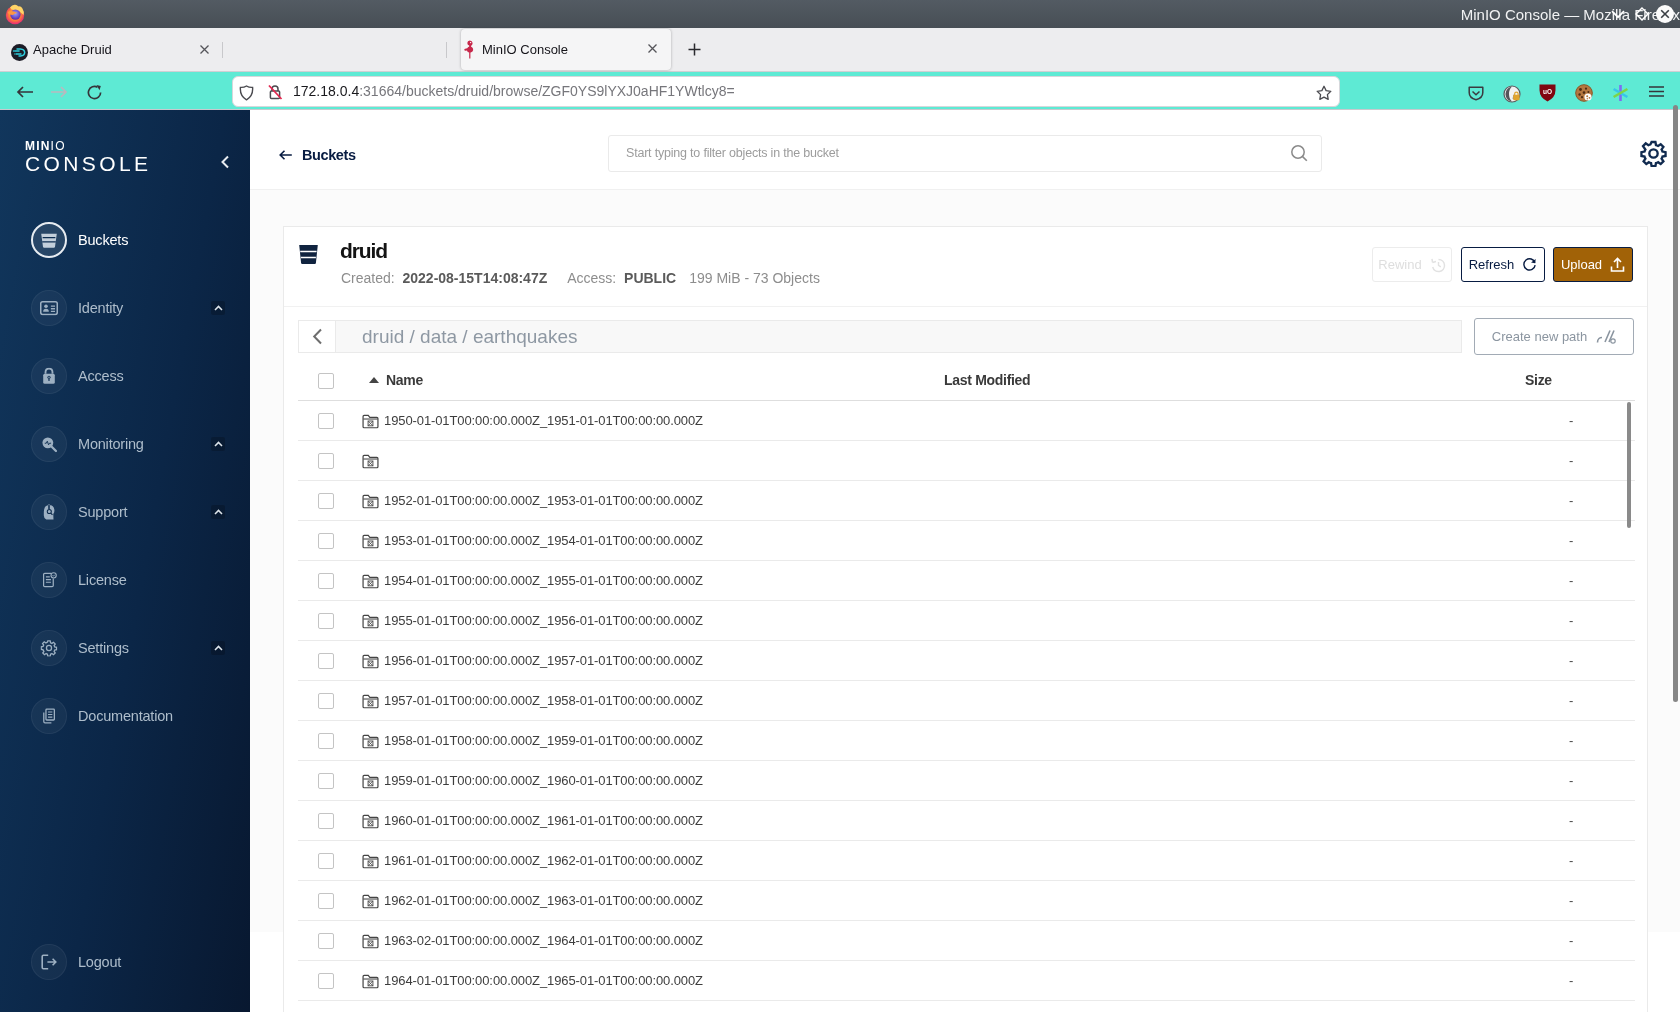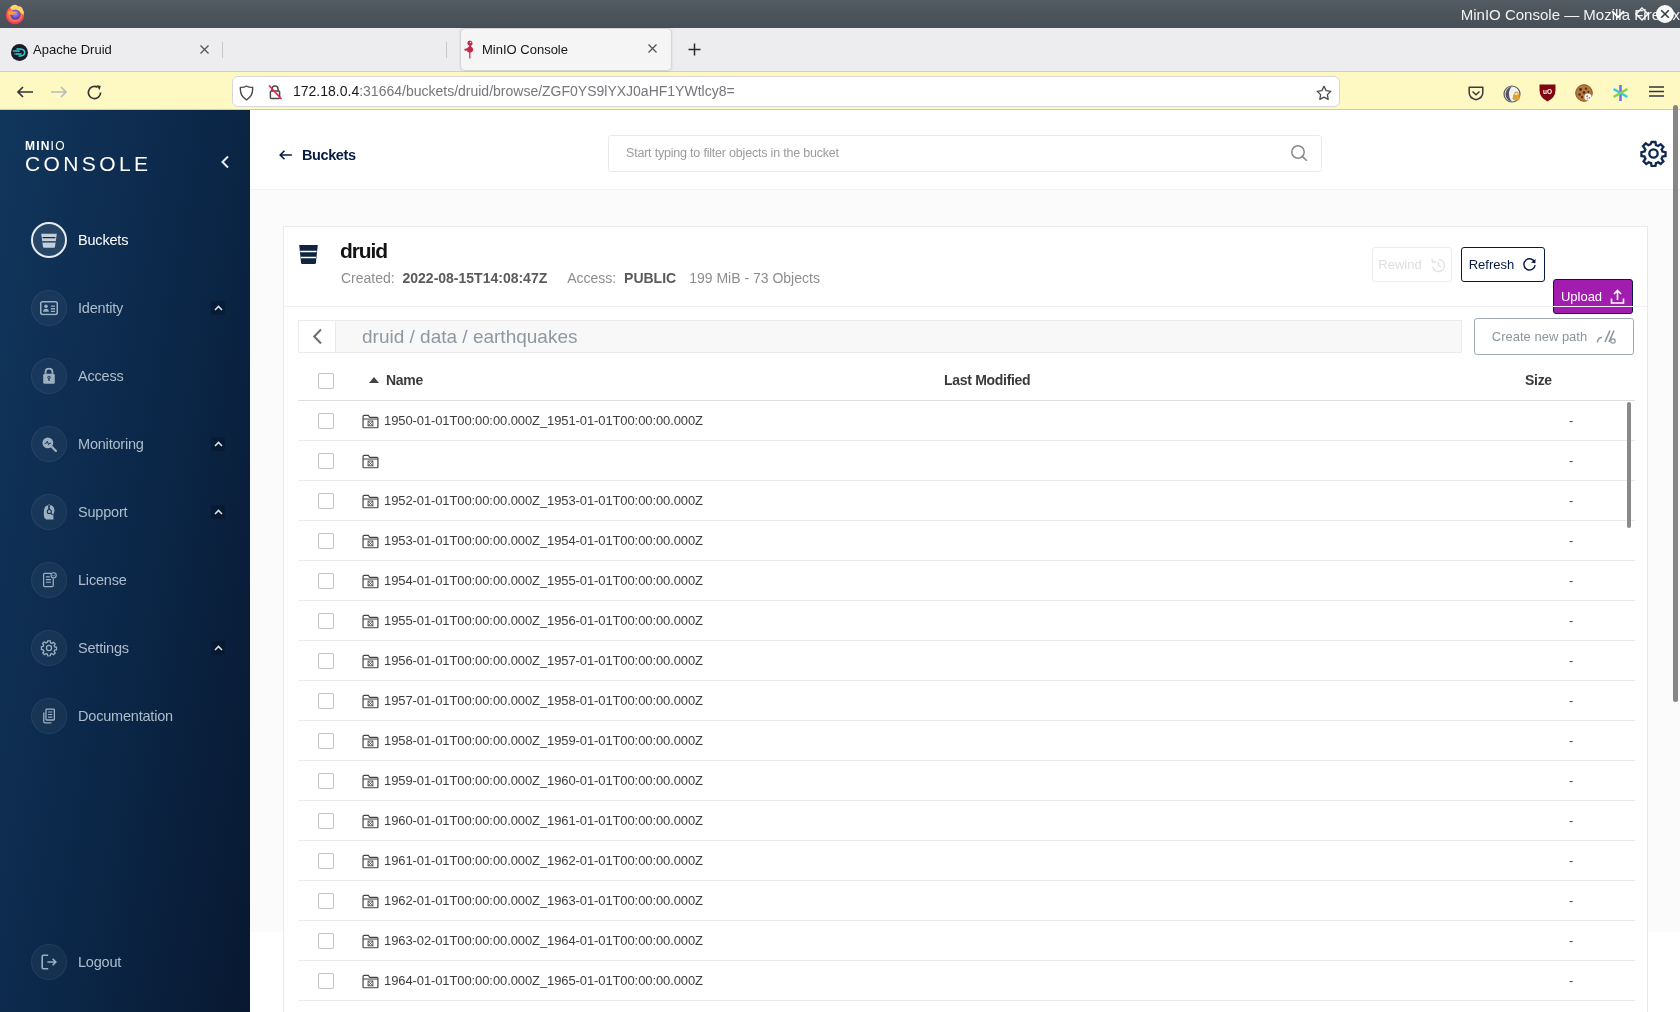--- a/index.html
+++ b/index.html
@@ -5,21 +5,21 @@
   * { margin:0; padding:0; box-sizing:border-box; }
   html,body { width:1680px; height:1012px; overflow:hidden; font-family:"Liberation Sans", sans-serif; }
   body { position:relative; background:#fff; }
 
   
   #titlebar { position:absolute; left:0; top:0; width:1680px; height:28px;
     background:linear-gradient(#535b63,#474e55); }
   #titlebar .title { position:absolute; left:0; right:0; top:0; height:28px;
     text-align:right; line-height:29px; color:#f1f2f3; font-size:15px; }
   #tabbar { position:absolute; left:0; top:28px; width:1680px; height:44px; background:#ededef; border-bottom:1px solid #cfcfd3; }
-  #toolbar { position:absolute; left:0; top:72px; width:1680px; height:38px; background:#fef9c3; border-bottom:1px solid #c9c9cd; }
+  #toolbar { position:absolute; left:0; top:72px; width:1680px; height:38px; background:#5eead4; border-bottom:1px solid #c9c9cd; }
   #urlbar { position:absolute; left:232px; top:4px; width:1108px; height:31px; background:#fff;
     border:1px solid #d7d7db; border-radius:6px; }
   #urltext { position:absolute; left:293px; top:0; line-height:38px; font-size:14px; color:#76767b; white-space:nowrap; }
   #urltext b { color:#19191d; font-weight:normal; }
 
   .tab { position:absolute; top:2px; height:40px; }
   .tab .label { position:absolute; left:33px; top:0; line-height:40px; font-size:13px; color:#15141a; white-space:nowrap; }
   .closex { position:absolute; top:13px; width:14px; height:14px; }
   .closex svg { display:block; }
   .tabsep { position:absolute; top:14px; width:1px; height:16px; background:#c8c8cb; }
@@ -57,21 +57,21 @@
     border:1px solid #eaeaea; }
   #bucketicon { position:absolute; left:14px; top:17px; }
   #bktname { position:absolute; left:56px; top:12px; font-size:21px; letter-spacing:-1.1px; font-weight:bold; color:#141414; }
   #meta { position:absolute; left:57px; top:43px; font-size:14px; color:#8d8d8d; }
   #meta b { color:#5a5a5a; }
   #meta .sp { display:inline-block; width:20px; } #meta .sp2 { display:inline-block; width:13px; }
   .btn { position:absolute; top:20px; height:35px; border-radius:3px; font-size:13px; background:#fff; }
   .btn .bl { position:absolute; left:0; right:0; top:0; bottom:0; display:flex; align-items:center; justify-content:center; gap:8px; }
   #btn-rewind  { left:1088px; width:80px; border:1px solid #ececec; color:#dedede; }
   #btn-refresh { left:1177px; width:84px; border:1px solid #081c42; color:#081c42; }
-  #btn-upload  { left:1269px; width:80px; border:1px solid #081c42; background:#a21caf; color:#fff;margin-top:32px; }
+  #btn-upload  { left:1269px; width:80px; border:1px solid #081c42; background:#a16207; color:#fff; }
   #carddiv { position:absolute; left:0; top:79px; width:1363px; height:1px; background:#f1f1f1; }
 
   #bcrow { position:absolute; left:14px; top:93px; width:1164px; height:33px; border:1px solid #eaeaea; background:#f8f8f8; }
   #bcrow .back { position:absolute; left:0; top:0; width:37px; height:31px; border-right:1px solid #eaeaea; background:#fff; }
   #bcrow .back svg { display:block; margin:7px auto 0; }
   #bcrow .crumbs { position:absolute; left:63px; top:0; line-height:31px; font-size:19px; color:#8e98a3; }
   #createbtn { position:absolute; left:1190px; top:91px; width:160px; height:37px; border:1px solid #a2abb5; border-radius:3px; background:#fff;padding-left:23px; }
   #createbtn .bl { position:absolute; left:0; right:0; top:0; bottom:0; display:flex; align-items:center; justify-content:center; gap:9px;
     color:#8b95a0; font-size:13px; }
 

